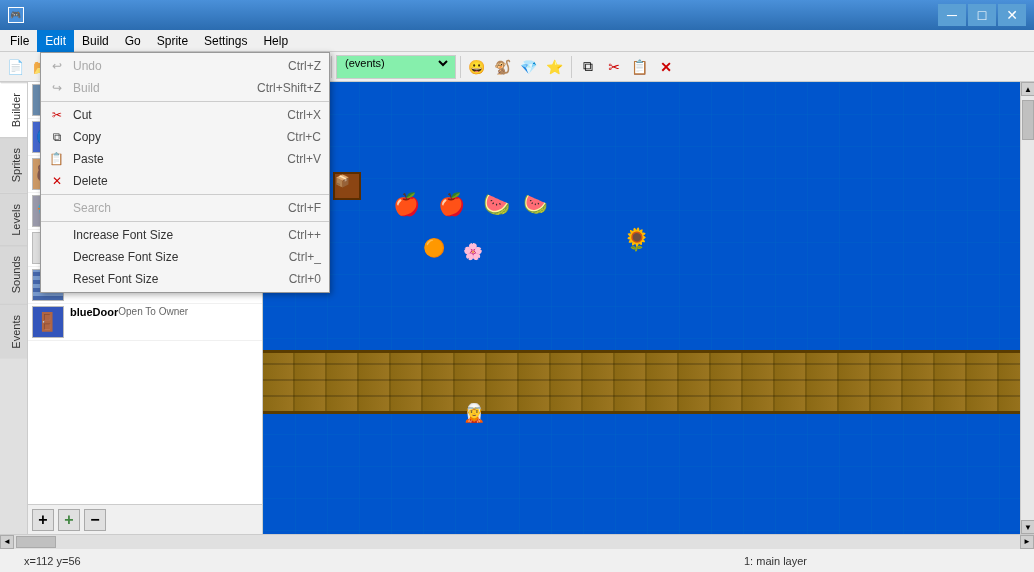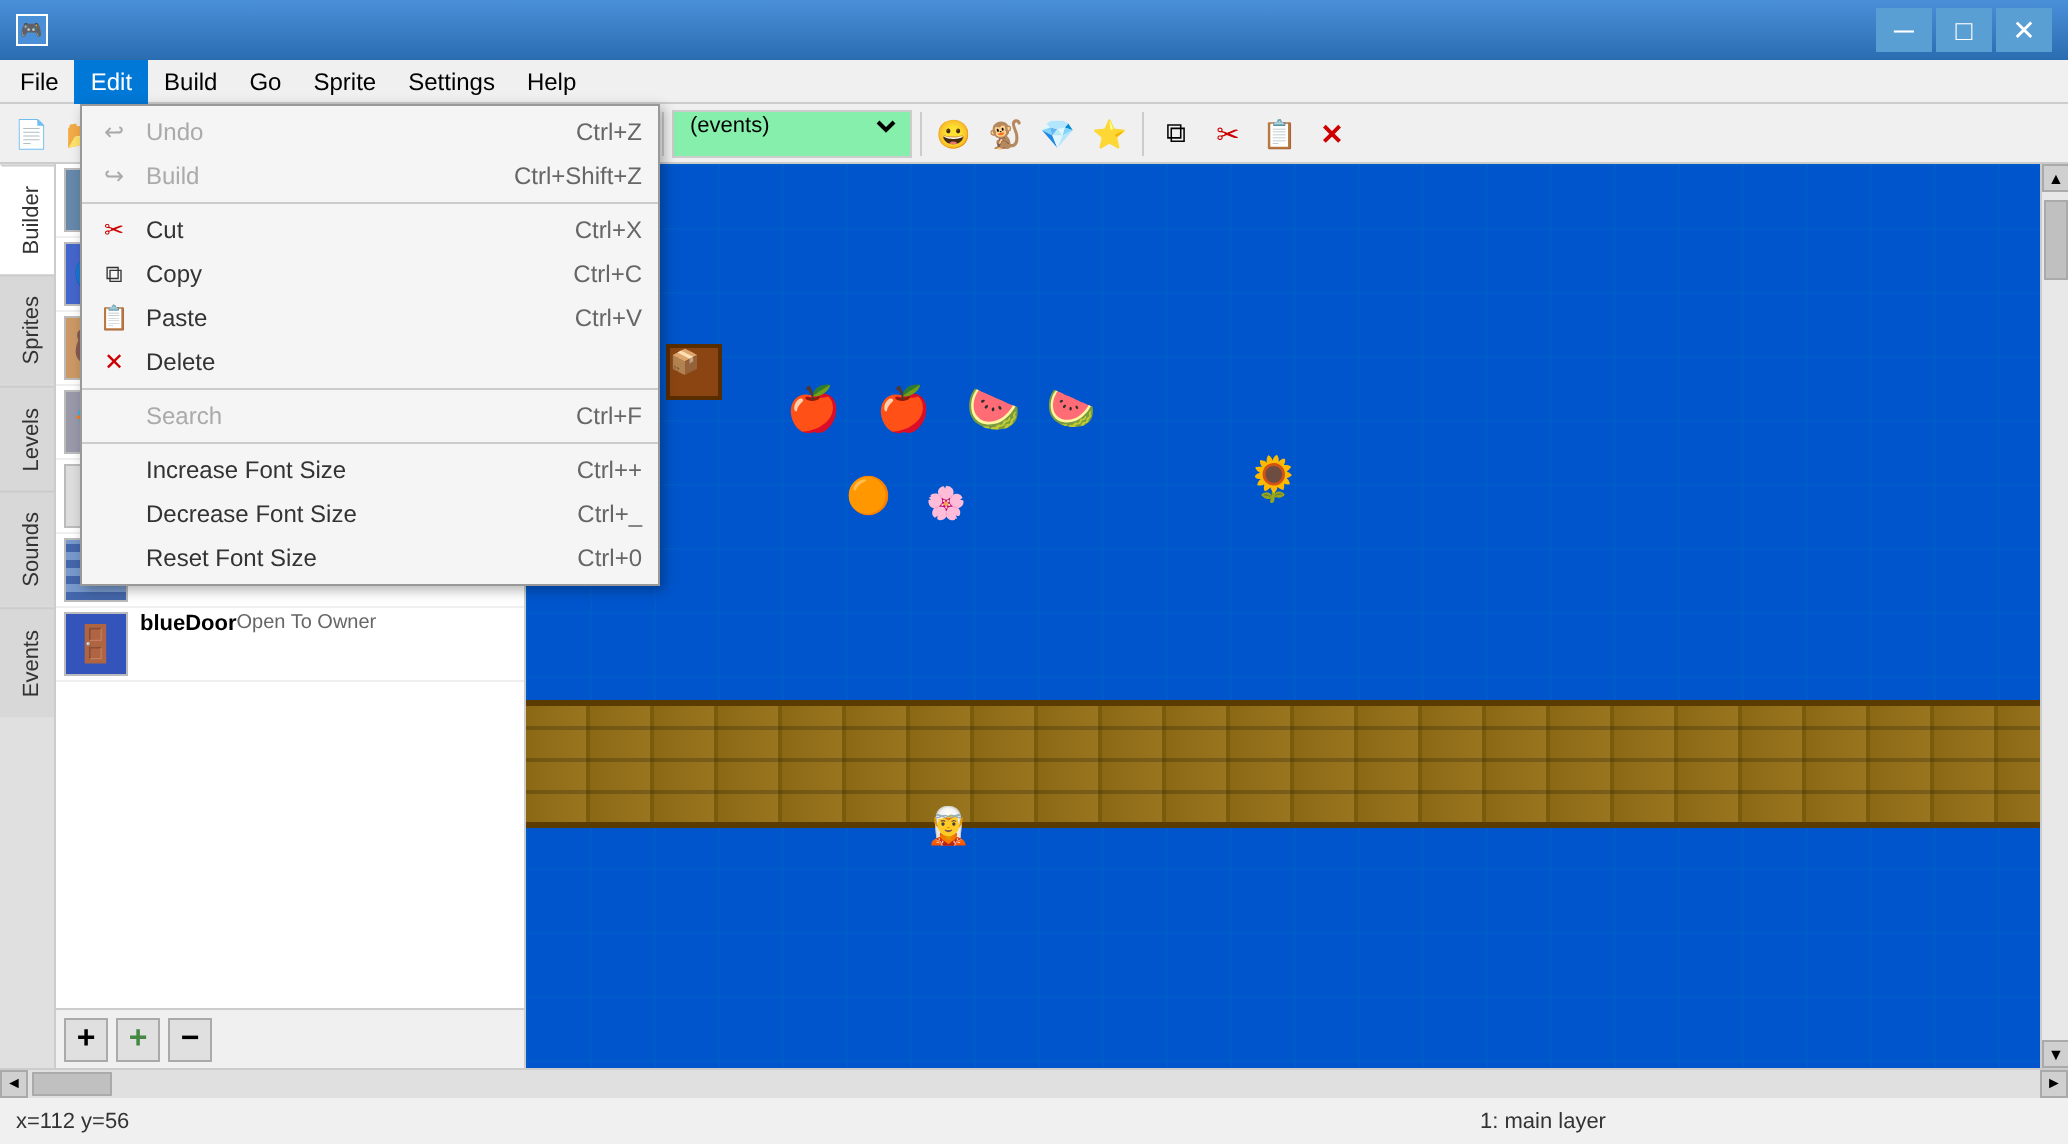--- a/index.html
+++ b/index.html
@@ -217,21 +217,21 @@
       height: 24px;
       background: #f0f0f0;
       border-top: 1px solid #ccc;
       display: flex;
       align-items: center;
       padding: 0 8px;
       font-size: 11px;
       color: #333;
       gap: 0;
     }
-    .status-left { flex: 1; }
+    .status-left { flex: 1; margin-left: 16px; }
     .status-mid { flex: 1; text-align: center; }
     .status-right { flex: 1; text-align: right; }
 
     
     .bottom-scroll {
       height: 14px;
       background: #e8e8e8;
       border-top: 1px solid #ccc;
       display: flex;
       align-items: center;

